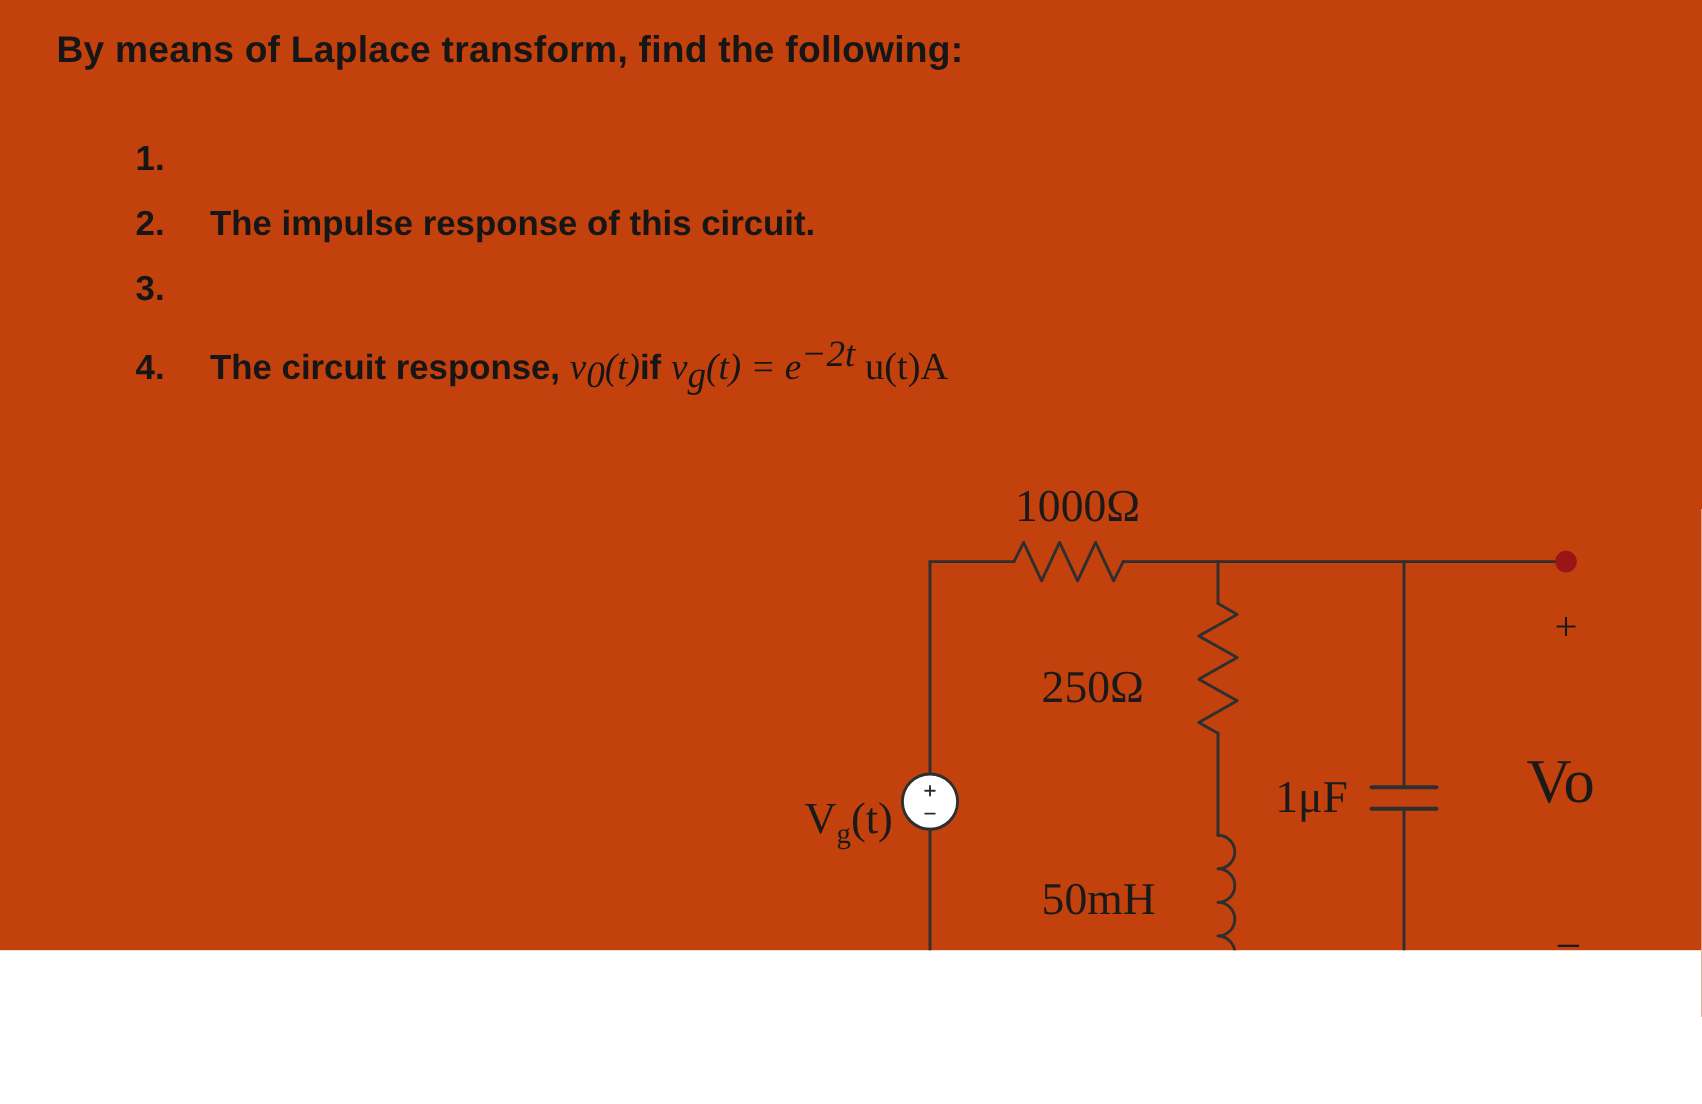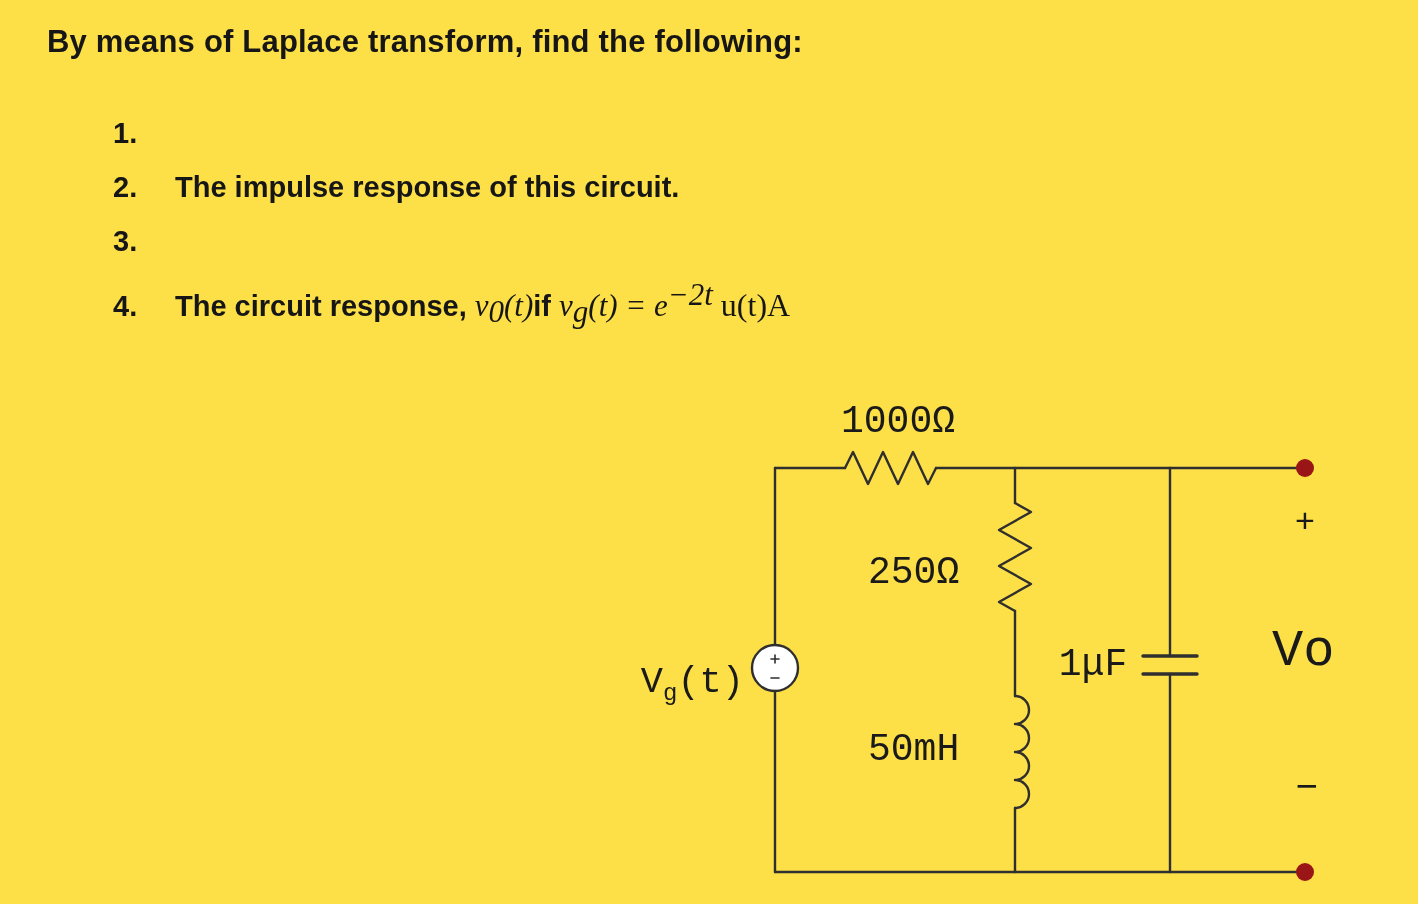--- a/index.html
+++ b/index.html
@@ -1,32 +1,32 @@
 <!DOCTYPE html>
 <html><head>
 <meta charset="utf-8">
 <style>
   html,body{margin:0;padding:0;background:#ffffff;}
   .page{
-    position:relative;width:1418px;height:904px;background:#fde047;
+    position:relative;width:1418px;height:792px;background:#c2410c;
     font-family:"Liberation Sans",sans-serif;color:#161616;overflow:hidden;
   }
   .title{
     position:absolute;left:47px;top:24px;font-size:31px;font-weight:700;
     letter-spacing:.2px;white-space:nowrap;
   }
   .qlist{position:absolute;left:113px;top:116px;display:flex;flex-direction:column;gap:20px;}
   .qrow{display:flex;align-items:baseline;font-size:29px;font-weight:700;line-height:34px;white-space:nowrap;}
   .qnum{width:62px;flex:0 0 62px;}
   .math{font-family:"Liberation Serif",serif;font-style:italic;font-weight:400;font-size:31px;}
   .mathu{font-family:"Liberation Serif",serif;font-style:normal;font-weight:400;font-size:32px;}
   .circuit{position:absolute;left:0;top:0;width:1418px;height:920px;}
   .circuit svg{position:absolute;left:0;top:0;}
   .clabel{
-    position:absolute;font-family:Liberation Mono, monospace;font-size:38px;
+    position:absolute;font-family:Liberation Serif, serif;font-size:38px;
     color:#1a1a1a;line-height:1;white-space:nowrap;
   }
   .clabel sub{font-size:24px;line-height:0;}
 </style>
 </head>
 <body>
 
 <div class="page">
 
   <div class="title">By means of Laplace transform, find the following:</div>

